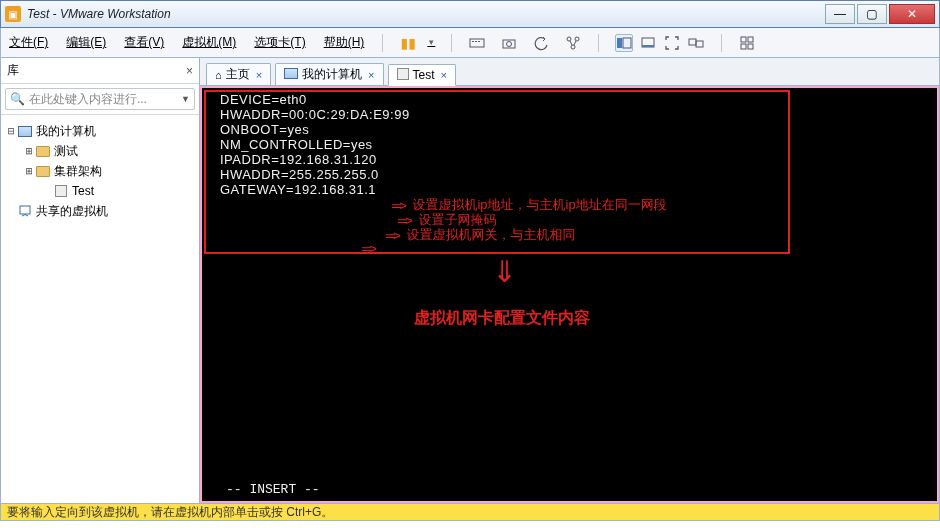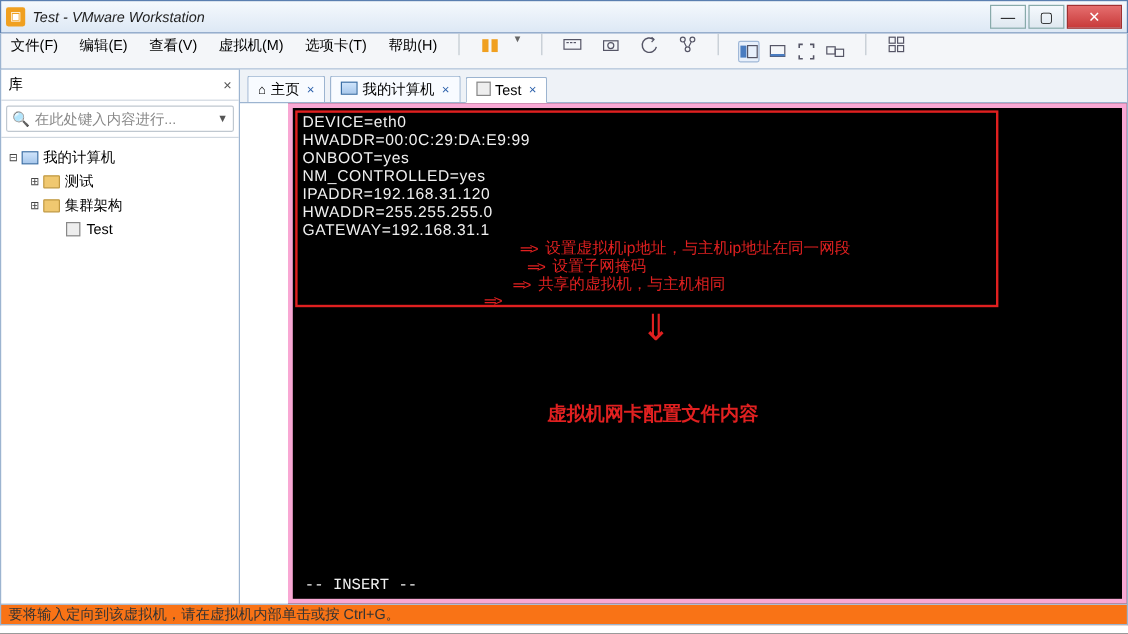--- a/index.html
+++ b/index.html
@@ -3,21 +3,21 @@
 <meta charset="utf-8">
 <style>
 * { margin:0; padding:0; box-sizing:border-box; font-family:"Microsoft YaHei","Segoe UI",Tahoma,sans-serif; }
 body { width:940px; height:528px; overflow:hidden; background:#fff; }
 .titlebar { height:28px; background:linear-gradient(#f5f9fd,#dde8f5); border:1px solid #5a7fb0; display:flex; align-items:center; padding:0 4px; font-size:12px; }
 .titlebar .icon-app { width:16px; height:16px; background:#f0a020; border-radius:2px; margin-right:6px; display:flex; align-items:center; justify-content:center; color:#fff; font-size:10px; }
 .titlebar .title { flex:1; color:#222;font-style:italic; }
 .win-ctrls { display:flex; gap:2px; }
 .win-btn { width:30px; height:20px; border:1px solid #8aa; background:linear-gradient(#f5f9fd,#dfe8f0); display:flex; align-items:center; justify-content:center; font-size:12px; cursor:pointer; }
 .win-btn.close { background:linear-gradient(#e56e6e,#c83a3a); color:#fff; border-color:#a03030; width:46px; }
-.menubar { height:30px; border:1px solid #9cb4d0; border-top:none; display:flex; padding:0 6px; font-size:12px; gap:14px; background:#f4f6f9; }
+.menubar { height:30px; border:1px solid #9cb4d0; border-top:none; display:flex; align-items:center; padding:0 6px; font-size:12px; gap:14px; background:#f4f6f9;text-decoration:underline; }
 .menubar .divider { width:1px; height:18px; background:#c0c8d0; margin:0 2px; }
 .menubar .tool-btn { width:18px; height:18px; display:inline-flex; align-items:center; justify-content:center; cursor:pointer; border:1px solid transparent; border-radius:2px; }
 .menubar .group { display:flex; gap:6px; align-items:center; }
 .menubar .menu-item { cursor:pointer; padding:2px 2px; }
 .menubar .pause-icon { color:#f0a020; font-size:14px; }
 .menubar .drop { font-size:8px; color:#666; margin-left:-4px; }
 .layout { display:flex; height:446px; }
 .sidebar { width:200px; border:1px solid #9cb4d0; border-top:none; display:flex; flex-direction:column; }
 .lib-hdr { display:flex; align-items:center; padding:4px 6px; font-size:12px; border-bottom:1px solid #d0d8e0; }
 .lib-hdr .lbl { flex:1; }
@@ -35,30 +35,30 @@
 .tree-row.lvl2 { padding-left:36px; }
 .ico-monitor { width:14px; height:11px; border:1px solid #3a6ea5; background:linear-gradient(#cfe4fb,#a8c8ec); position:relative; }
 .ico-folder { width:14px; height:11px; background:#f0c870; border:1px solid #c09840; border-radius:1px; }
 .ico-vm { width:12px; height:12px; border:1px solid #888; background:#eee; }
 .main { flex:1; display:flex; flex-direction:column; border-right:1px solid #9cb4d0; border-bottom:1px solid #9cb4d0; }
 .tabbar { height:28px; background:#eef2f7; border-bottom:1px solid #9cb4d0; display:flex; align-items:flex-end; padding:0 6px; gap:4px; font-size:12px; }
 .tab { height:22px; padding:0 8px; border:1px solid #9cb4d0; border-bottom:none; background:#f8fbff; display:flex; align-items:center; gap:4px; border-radius:2px 2px 0 0; cursor:pointer; }
 .tab.active { background:#fff; border-bottom:1px solid #fff; position:relative; top:1px; }
 .tab .tc { color:#2a5faa; cursor:pointer; font-size:11px; margin-left:2px; }
 .tab .ti { font-size:11px; }
-.terminal { flex:1; background:#000; color:#f0f0f0; font-family:"Courier New",monospace; font-size:13px; padding:4px 8px; position:relative; overflow:hidden; border:4px solid #f9a8d4;margin-left:40px; }
+.terminal { flex:1; background:#000; color:#f0f0f0; font-family:"Courier New",monospace; font-size:13px; padding:4px 18px; position:relative; overflow:hidden; border:2px solid #f9a8d4; }
 .redbox { position:absolute; left:2px; top:2px; width:586px; height:164px; border:2px solid #e02020; pointer-events:none; }
 .term-line { white-space:pre; line-height:15px; letter-spacing:0.5px; }
 .ann { position:absolute; color:#e02020; font-family:"Microsoft YaHei",sans-serif; font-size:13px; white-space:nowrap; display:flex; align-items:center; gap:2px; }
 .arr { font-family:sans-serif; letter-spacing:-2px; }
 .down-arrow { position:absolute; left:290px; top:172px; text-align:center; color:#e02020; }
 .down-arrow .shaft { font-size:30px; line-height:24px; }
-.caption { position:absolute; left:212px; top:245px; color:#e02020; font-family:Liberation Mono, monospace; font-size:16px; font-weight:bold; }
-.insert-line { position:absolute; bottom:4px; left:10px; color:#f0f0f0; font-family:"Courier New",monospace; font-size:13px; }
-.statusbar { height:17px; border:1px solid #9cb4d0; border-top:none; font-size:12px; display:flex; align-items:center; padding:0 6px; color:#333; background:#f97316; }
+.caption { position:absolute; left:212px; top:220px; color:#e02020; font-family:Liberation Mono, monospace; font-size:16px; font-weight:bold; }
+.insert-line { position:absolute; bottom:4px; left:24px; color:#f0f0f0; font-family:"Courier New",monospace; font-size:13px; }
+.statusbar { height:17px; border:1px solid #9cb4d0; border-top:none; font-size:12px; display:flex; align-items:center; padding:0 6px; color:#333; background:#fde047; }
 svg.ico { width:16px; height:16px; }
 </style>
 </head>
 <body>
 
 <div class="titlebar">
   <div class="icon-app">▣</div>
   <div class="title">Test - VMware Workstation</div>
   <div class="win-ctrls">
     <div class="win-btn">—</div>
@@ -180,20 +180,30 @@
             <span class="ico-folder"></span>
           </span>
         <span>集群架构</span>
       </div>
       <div class="tree-row lvl2">
         <span class="exp"></span>
         <span class="ico">
             <span class="ico-vm"></span>
           </span>
         <span>Test</span>
+      </div>
+      <div class="tree-row lvl0">
+        <span class="exp"></span>
+        <span class="ico">
+          <svg width="14" height="14" viewBox="0 0 14 14">
+              <rect x="2" y="2" width="10" height="8" fill="none" stroke="#3a6ea5"></rect>
+              <path d="M4 12 Q7 9 10 12" fill="none" stroke="#3a6ea5"></path>
+            </svg>
+        </span>
+        <span>共享的虚拟机</span>
       </div>
     </div>
   </div>
 
   <div class="main">
     <div class="tabbar">
       <div class="tab">
         <span class="ti">⌂</span>
         <span>主页</span>
         <span class="tc">×</span>
@@ -222,21 +232,21 @@
       <div class="ann" style="left:190px; top:108px;">
         <span class="arr">═&gt;</span>&nbsp;
         <span>设置虚拟机ip地址，与主机ip地址在同一网段</span>
       </div>
       <div class="ann" style="left:196px; top:123px;">
         <span class="arr">═&gt;</span>&nbsp;
         <span>设置子网掩码</span>
       </div>
       <div class="ann" style="left:184px; top:138px;">
         <span class="arr">═&gt;</span>&nbsp;
-        <span>共享的虚拟机，与主机相同</span>
+        <span>设置虚拟机网关，与主机相同</span>
       </div>
       <div class="ann" style="left:160px; top:153px;">
         <span class="arr">═&gt;</span>&nbsp;
       </div>
 
       <div class="down-arrow">
         <div class="shaft">⇓</div>
       </div>
       <div class="caption">虚拟机网卡配置文件内容</div>
 

